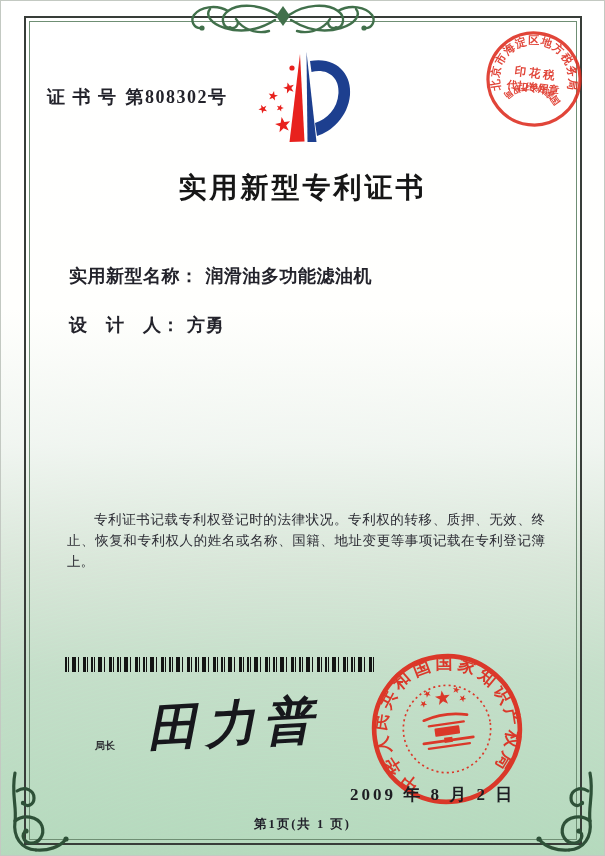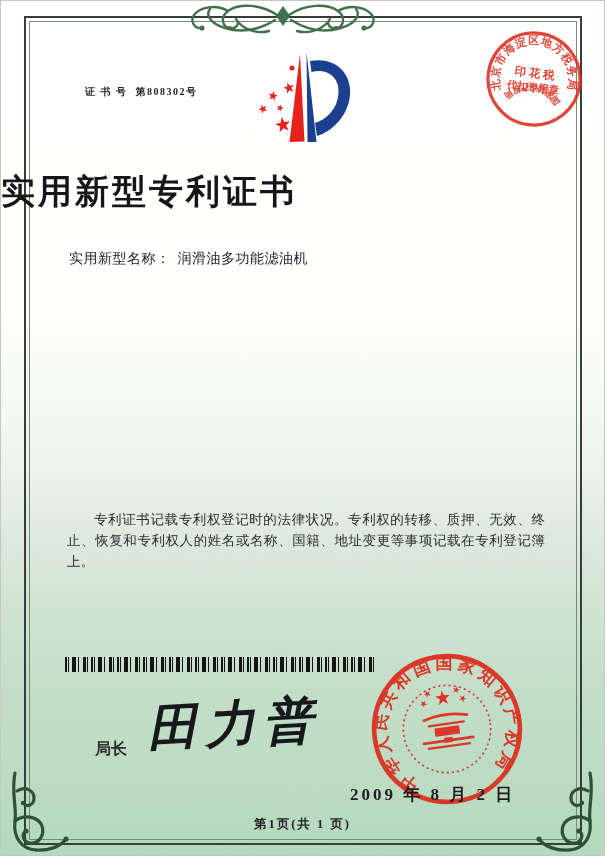--- a/index.html
+++ b/index.html
@@ -11,41 +11,41 @@
       repeating-radial-gradient(900px 560px at 50% 118%,
         rgba(116,183,138,.35) 0 1.5px, rgba(255,255,255,0) 1.5px 6px);
     font-family:"Liberation Serif","DejaVu Serif",serif;
     border:1px solid #c3c9c2; box-sizing:border-box;
   }
   .frame{
     position:absolute;left:23px;top:15px;width:558px;height:829px;
     border:2.5px solid #383d39; outline:1px solid #6f8f74; outline-offset:-6px;
     box-sizing:border-box; pointer-events:none;
   }
-  .cert-no{position:absolute;left:46px;top:84px;font-size:10px;font-weight:600;
-    color:#23232b;letter-spacing:1.5px;margin-left:38px;}
+  .cert-no{position:absolute;left:46px;top:84px;font-size:18px;font-weight:600;
+    color:#23232b;letter-spacing:1.5px;}
   .cert-no .num{margin-left:8px;}
   .logo{position:absolute;left:248px;top:46px;width:112px;height:102px;}
-  .title{position:absolute;left:0;right:0;top:168px;text-align:left;
-    font-size:34px;font-weight:bold;color:#161616;letter-spacing:3px;}
-  .field-row{position:absolute;left:68px;font-size:14px;font-weight:400;color:#23232b;
-    white-space:nowrap;letter-spacing:.5px;}
+  .title{position:absolute;left:0;right:0;top:168px;text-align:center;
+    font-size:28px;font-weight:bold;color:#161616;letter-spacing:3px;}
+  .field-row{position:absolute;left:68px;font-size:18px;font-weight:700;color:#23232b;
+    white-space:nowrap;letter-spacing:.5px;margin-top:14px;}
   .field-row .fvalue{margin-left:7px;}
   .paras{position:absolute;left:66px;top:509px;width:478px;font-size:13.5px;
     line-height:20.8px;color:#2c2c34;text-align:justify;font-weight:500;}
   .paras p{margin:0;text-indent:2em;}
   .barcode{position:absolute;left:64px;top:656px;width:312px;height:15px;
     background:repeating-linear-gradient(90deg,
       #141414 0 2px, rgba(0,0,0,0) 2px 3px,
       #141414 3px 4px, rgba(0,0,0,0) 4px 7px,
       #141414 7px 11px, rgba(0,0,0,0) 11px 13px,
       #141414 13px 14px, rgba(0,0,0,0) 14px 18px,
       #141414 18px 21px, rgba(0,0,0,0) 21px 22px,
       #141414 22px 23px, rgba(0,0,0,0) 23px 26px);}
-  .sig-label{position:absolute;left:94px;top:738px;font-size:16px;font-weight:600;color:#2c2c30;}
+  .sig-label{position:absolute;left:94px;top:738px;font-size:10px;font-weight:600;color:#2c2c30;}
   .sig-name{position:absolute;left:146px;top:690px;font-size:50px;font-weight:bold;
     font-style:italic;color:#17171c;letter-spacing:8px;transform:rotate(-3deg);
     font-family:"DejaVu Sans","Liberation Sans",sans-serif;}
   .seal{position:absolute;left:368px;top:650px;width:156px;height:156px;
     transform:rotate(-8deg);opacity:.93;}
   .seal-date{position:absolute;left:349px;top:782px;font-size:17px;font-weight:bold;
     letter-spacing:3px;color:#1d1d22;}
   .stamp{position:absolute;left:483px;top:28px;width:100px;height:100px;
     transform:rotate(7deg);opacity:.88;}
   .footer{position:absolute;left:0;right:0;top:815px;text-align:center;
@@ -129,20 +129,23 @@
     <use href="#star" style="fill:var(--logo-red,#e8211d)" transform="translate(14,62) scale(0.46) rotate(-25)"></use>
     <use href="#star" style="fill:var(--logo-red,#e8211d)" transform="translate(31,61) scale(0.38) rotate(18)"></use>
     <use href="#star" style="fill:var(--logo-red,#e8211d)" transform="translate(34,78) scale(0.8) rotate(-10)"></use>
   </svg>
 
   <div class="title">实用新型专利证书</div>
 
   <div class="field-row" style="top:249px">
     <span class="flabel">实用新型名称：</span><span class="fvalue">润滑油多功能滤油机</span>
   </div>
+  <div class="field-row" style="top:298px">
+    <span class="flabel">设　计　人：</span><span class="fvalue">方勇</span>
+  </div>
 
   <div class="paras">
     <p>专利证书记载专利权登记时的法律状况。专利权的转移、质押、无效、终止、恢复和专利权人的姓名或名称、国籍、地址变更等事项记载在专利登记簿上。</p>
   </div>
 
   <div class="barcode"></div>
 
   <div class="sig-label">局长</div>
   <div class="sig-name">田力普</div>
 

